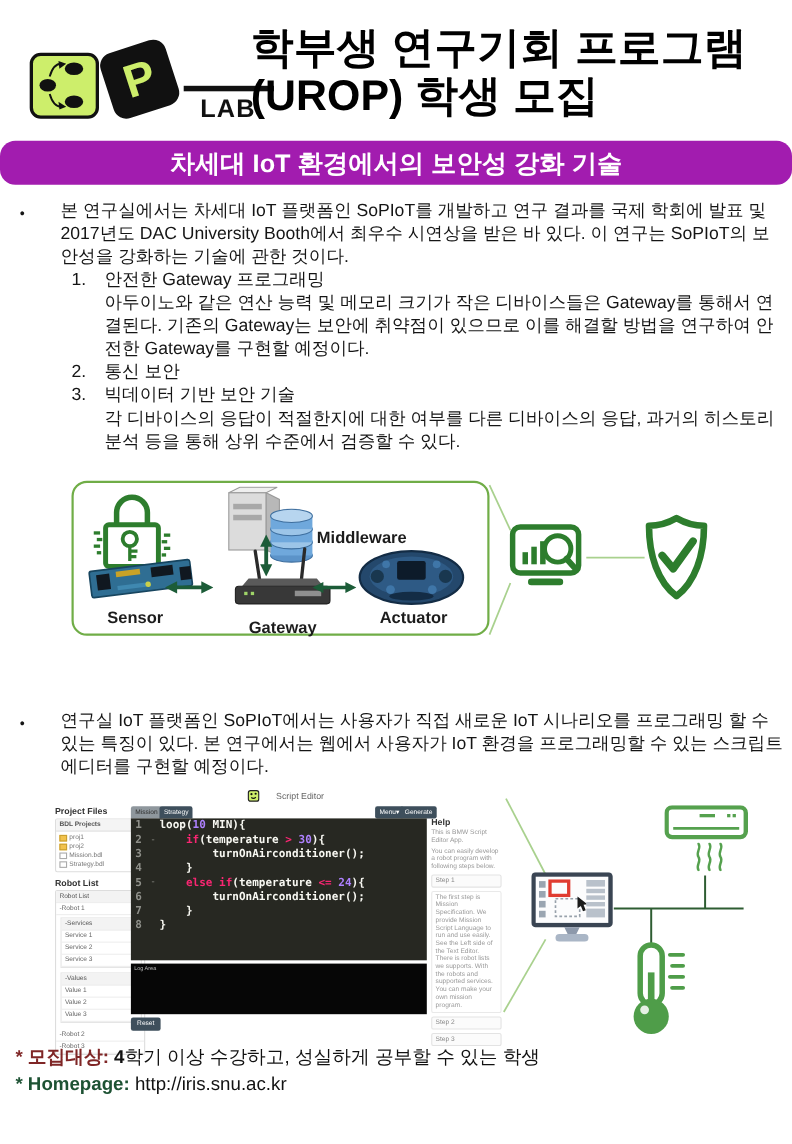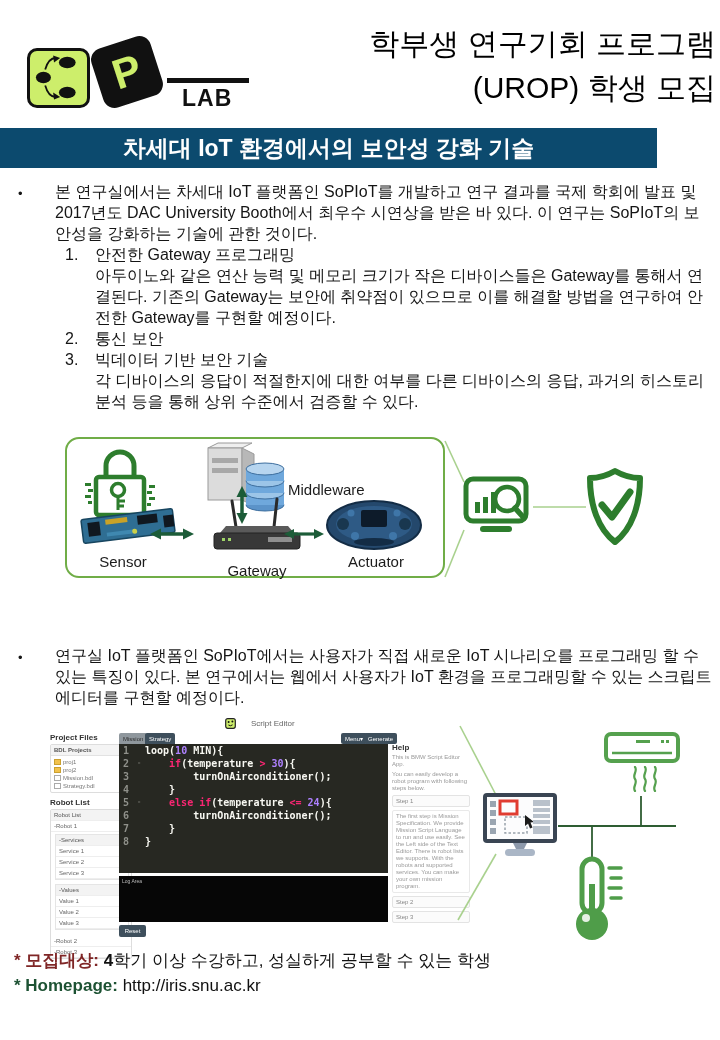--- a/index.html
+++ b/index.html
@@ -9,42 +9,42 @@
 
   
   .logo{position:absolute;left:20px;top:25px;width:215px;height:102px;}
   .logo-green{position:absolute;left:7px;top:23px;width:63px;height:60px;background:#cdee6b;
               border:3.5px solid #111;border-radius:10px;box-sizing:border-box;}
   .logo-black{position:absolute;left:76px;top:16px;width:62px;height:62px;background:#111;
               border-radius:12px;transform:rotate(-18deg);display:flex;align-items:center;justify-content:center;}
   .logo-black span{color:#cdee6b;font-size:42px;font-weight:800;line-height:1;}
   .logo-bar{position:absolute;left:147px;top:53px;width:82px;height:5px;background:#111;}
   .logo-lab{position:absolute;left:162px;top:60px;font-size:23px;font-weight:600;letter-spacing:1px;color:#111;}
-  .title{position:absolute;left:228px;top:22px;width:488px;text-align:right;
-         font-size:30px;line-height:44px;font-weight:400;color:#000;}
-
-  
-  .banner{position:absolute;left:0;width:657px;background:#0c4a6e;color:#fff;font-weight:700;
-          font-size:23px;display:flex;align-items:center;justify-content:center;}
+  .title{position:absolute;left:228px;top:22px;width:488px;text-align:left;
+         font-size:39px;line-height:44px;font-weight:700;color:#000;}
+
+  
+  .banner{position:absolute;left:0;width:720px;background:#a21caf;color:#fff;font-weight:700;
+          font-size:23px;display:flex;align-items:center;justify-content:center;border-radius:14px;}
   .b1{top:128px;height:40px;}
   .b2{top:588px;height:42px;}
 
   
   .textblock{position:absolute;left:18px;width:696px;font-size:16px;line-height:21px;color:#151515;}
   .bullet-row{display:flex;}
   .bullet{width:37px;font-size:13px;padding-top:2px;}
   .bullet-text{flex:1;}
   .num-item{display:flex;margin-left:47px;}
   .num{width:30px;}
   .item-body{flex:1;}
 
   
   .diagram-box{position:absolute;left:65px;top:437px;width:380px;height:141px;
                border:2px solid #70ad47;border-radius:14px;box-sizing:border-box;}
-  .dlabel{position:absolute;font-size:15px;color:#1c1c1c;text-align:center;}
+  .dlabel{position:absolute;font-size:15px;color:#1c1c1c;text-align:center;font-weight:bold;}
 
   
   .editor{position:absolute;left:45px;top:715px;width:415px;height:245px;font-family:"Liberation Sans","DejaVu Sans",sans-serif;}
   .ed-title{position:absolute;left:180px;top:3px;display:flex;align-items:center;gap:15px;}
   .ed-title span{font-size:8px;color:#666;}
   .sb{position:absolute;left:5px;top:18px;width:82px;}
   .sb-h{font-size:8px;font-weight:700;color:#333;margin:0 0 2px 0;}
   .panel{border:1px solid #ddd;background:#fff;border-radius:2px;margin-bottom:5px;}
   .p-head{background:#f4f4f4;border-bottom:1px solid #e2e2e2;font-size:6px;color:#555;
           padding:2px 3px;display:flex;justify-content:space-between;font-weight:700;}
@@ -68,21 +68,21 @@
   .cl{display:flex;white-space:pre;font-family:"DejaVu Sans Mono","Liberation Mono",monospace;
       font-size:10px;line-height:13px;font-weight:700;}
   .g{width:14px;flex:none;color:#8f908a;text-align:left;padding-left:4px;}
   .fold{width:8px;flex:none;color:#6a6b65;font-size:7px;}
   .tw{color:#f8f8f2;} .tk{color:#f92672;} .tn{color:#ae81ff;}
   .log{position:absolute;left:74px;top:161px;width:269px;height:46px;background:#060606;}
   .log span{font-size:5px;color:#bbb;position:absolute;left:3px;top:2px;}
   .reset{position:absolute;left:74px;top:210px;width:27px;height:12px;background:#3e4f5c;color:#fff;
          font-size:6px;display:flex;align-items:center;justify-content:center;border-radius:2px;}
   
-  .help{position:absolute;left:392px;top:743px;width:78px;}
+  .help{position:absolute;left:392px;top:743px;width:64px;}
   .help-h{font-size:8px;font-weight:700;color:#333;margin-bottom:2px;}
   .help p{margin:0 0 3px 0;font-size:6px;line-height:7px;color:#999;}
   .step{border:1px solid #e3e3e3;background:#fbfbfb;border-radius:2px;font-size:6px;color:#888;
         padding:2px 3px;margin-bottom:3px;}
   .step-body{border:1px solid #e9e9e9;background:#fff;border-radius:2px;font-size:6px;line-height:7px;
              color:#9a9a9a;padding:2px 3px;margin-bottom:3px;}
 
   
   .footer{position:absolute;left:14px;top:948px;width:700px;font-size:17px;line-height:25px;color:#111;}
   .lab-maroon{color:#7f2626;font-weight:700;}

